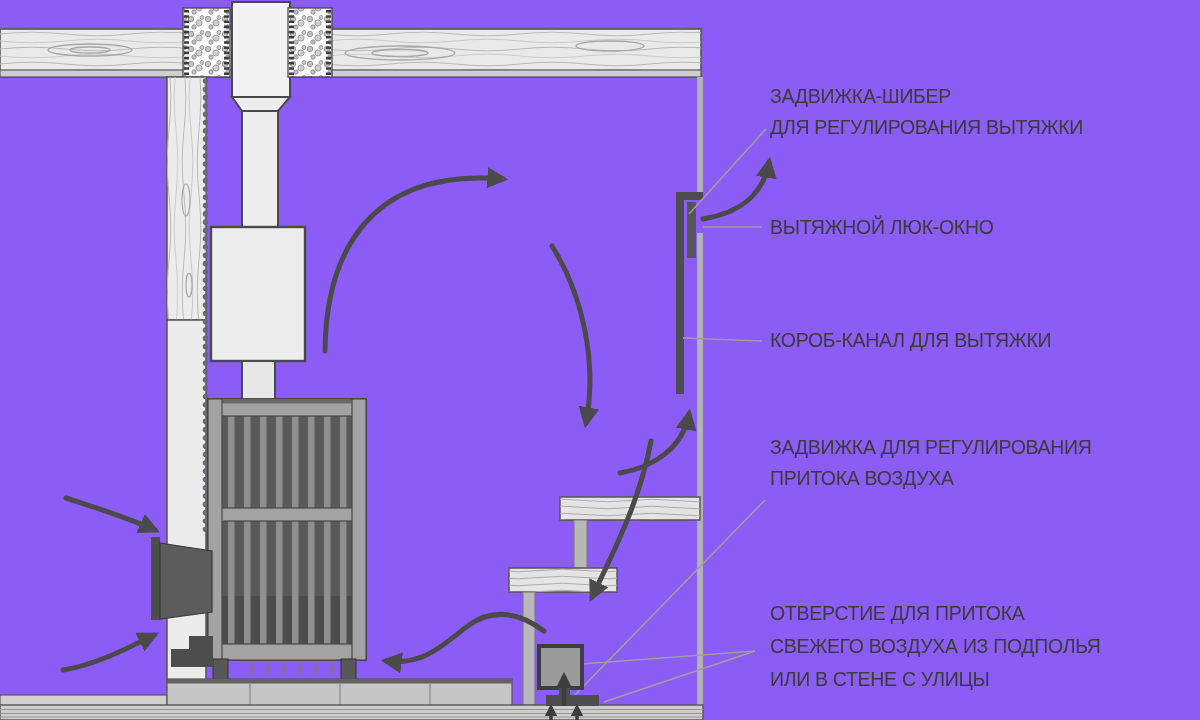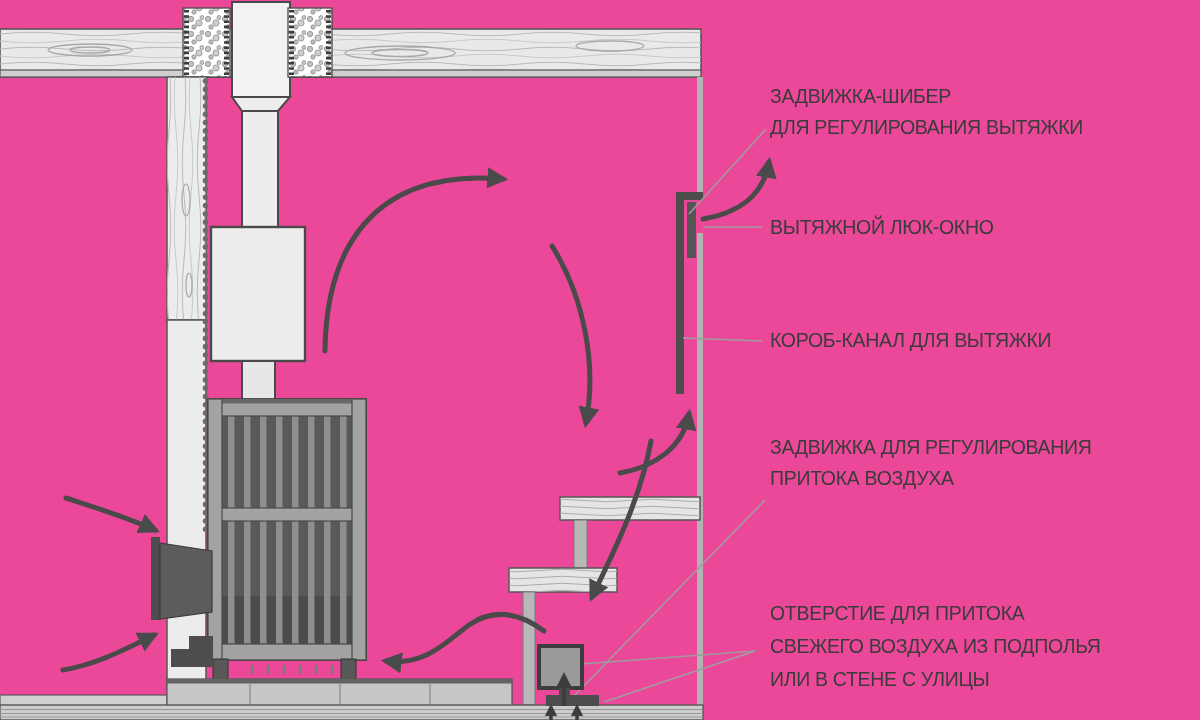--- a/index.html
+++ b/index.html
@@ -1,16 +1,16 @@
 <!DOCTYPE html>
 <html><head>
 <meta charset="utf-8">
 <style>
   html,body{margin:0;padding:0;background:#ffffff;}
-  #stage{position:relative;width:1200px;height:720px;background:#ec4899;overflow:hidden;
+  #stage{position:relative;width:1200px;height:720px;background:#8b5cf6;overflow:hidden;
          font-family:"Liberation Sans",sans-serif;}
   svg{display:block;}
   text.lbl{font-family:"Liberation Sans","DejaVu Sans",sans-serif;
            font-size:19.5px;font-weight:400;letter-spacing:-0.3px;}
 </style>
 </head>
 <body>
 
 <div id="stage">
 <svg width="1200" height="720" viewBox="0 0 1200 720">

